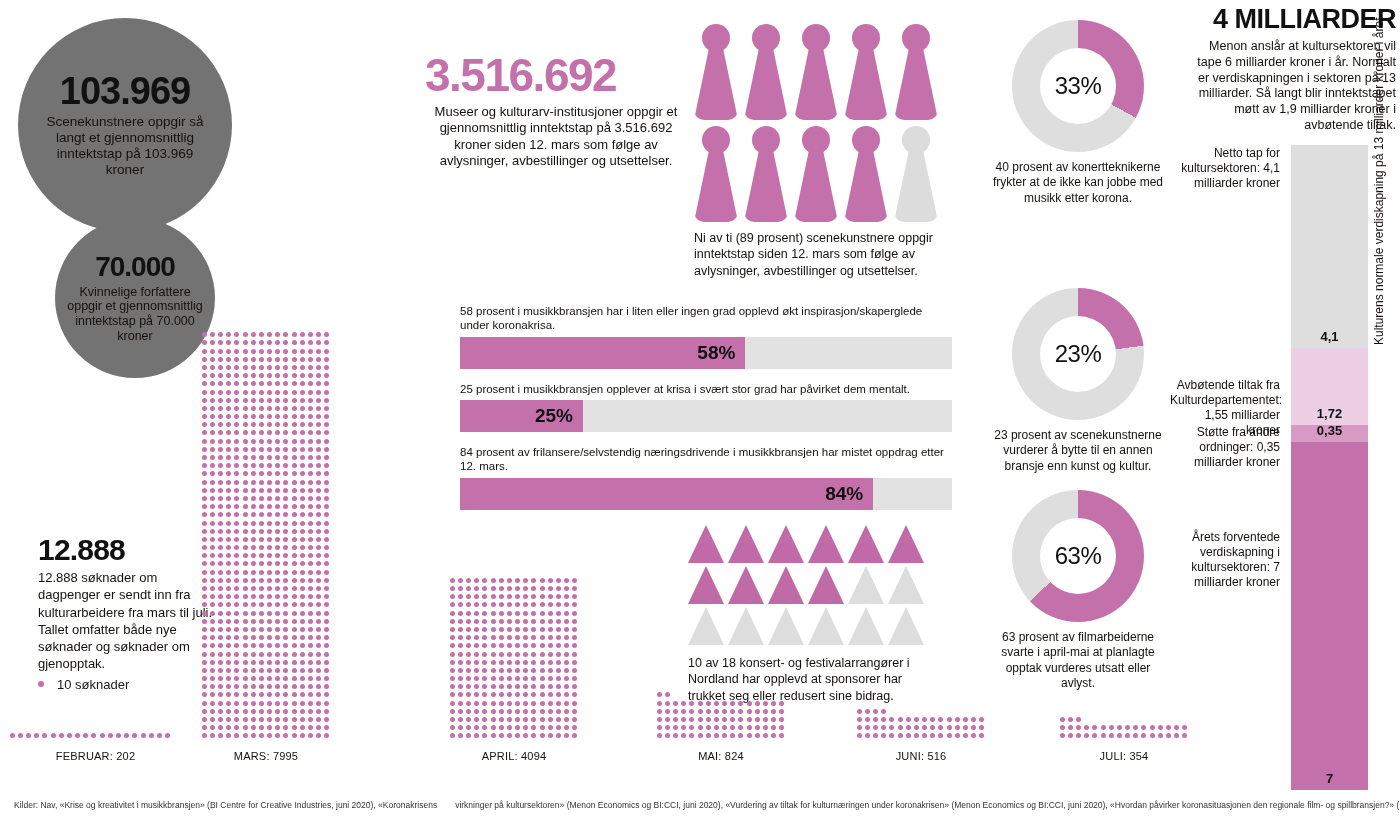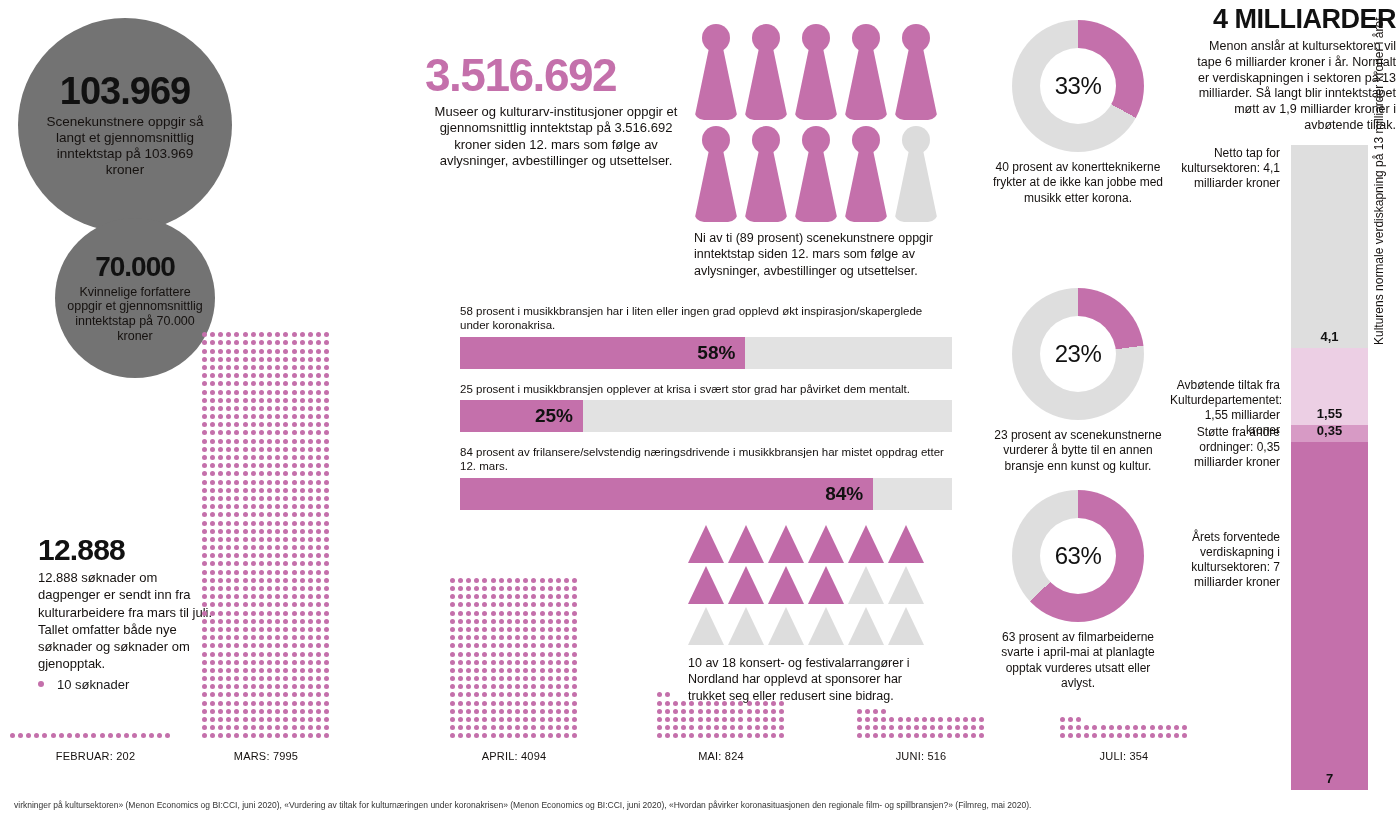--- a/index.html
+++ b/index.html
@@ -312,21 +312,21 @@
   <div class="abs" id="rhead">
     <div class="h">4 MILLIARDER</div>
     <div class="p">Menon anslår at kultursektoren vil tape 6 milliarder kroner i år. Normalt er verdiskapningen i sektoren på 13 milliarder. Så langt blir inntektstapet møtt av 1,9 milliarder kroner i avbøtende tiltak.</div>
   </div>
 
   <div class="abs" id="stack">
     <div class="seg net" style="height:31.5%">
       <span class="v">4,1</span>
     </div>
     <div class="seg kd" style="height:11.9%">
-      <span class="v">1,55</span>
+      <span class="v">1,72</span>
     </div>
     <div class="seg other" style="height:2.7%">
       <span class="v">0,35</span>
     </div>
     <div class="seg value" style="height:53.9%">
       <span class="v">7</span>
     </div>
   </div>
   <div class="stacklabel abs" id="sl1">Netto tap for kultursektoren: 4,1 milliarder kroner</div>
   <div class="stacklabel abs" id="sl2">Avbøtende tiltak fra Kulturdepartementet: 1,55 milliarder kroner</div>
@@ -1679,16 +1679,17 @@
           <span class="dot"></span>
           <span class="dot"></span>
           <span class="dot"></span>
           <span class="dot"></span>
         </div>
         <div class="collabel">JULI: 354</div>
       </div>
     </div>
 
   <div class="abs" id="sources">
+    <span>Kilder: Nav, «Krise og kreativitet i musikkbransjen» (BI Centre for Creative Industries, juni 2020), «Koronakrisens</span>
     <span>virkninger på kultursektoren» (Menon Economics og BI:CCI, juni 2020), «Vurdering av tiltak for kulturnæringen under koronakrisen» (Menon Economics og BI:CCI, juni 2020), «Hvordan påvirker koronasituasjonen den regionale film- og spillbransjen?» (Filmreg, mai 2020).</span>
   </div>
 
 </div>
 
 </body></html>

